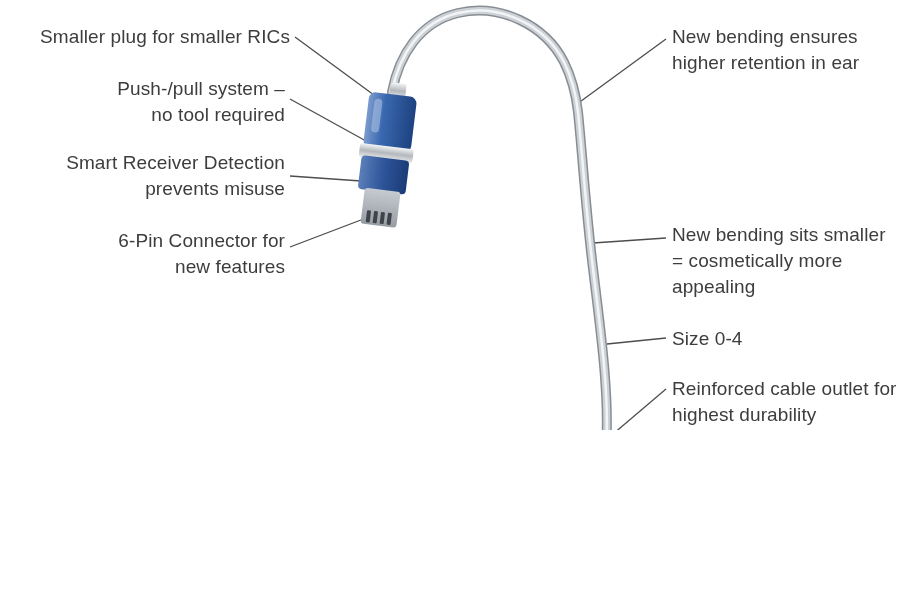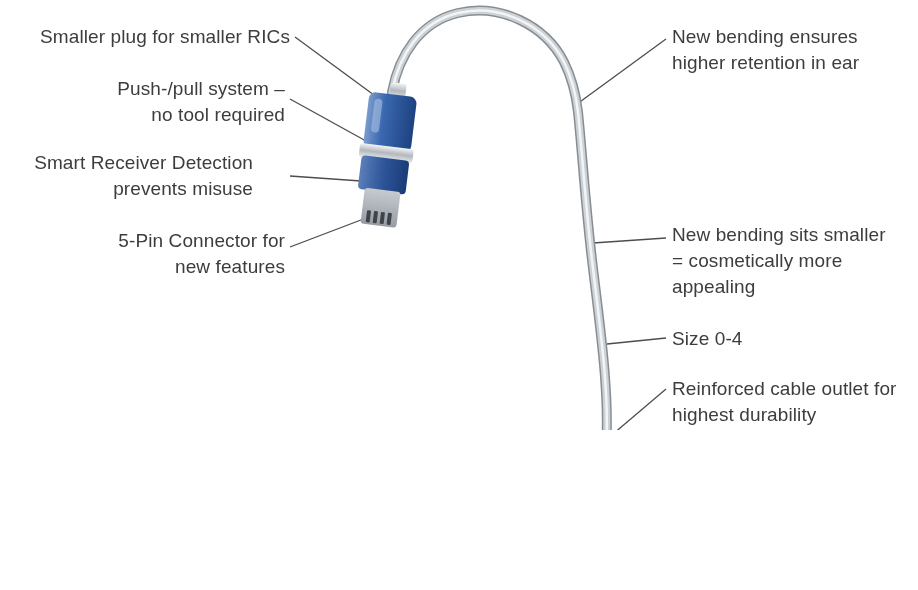--- a/index.html
+++ b/index.html
@@ -115,23 +115,23 @@
       <polygon points="66,5 240,0 240,11 66,15" fill="#fafbfc" opacity="0.85"></polygon>
       <rect x="60" y="27" width="186" height="9" rx="4" fill="#7e858c" opacity="0.4"></rect>
       <rect x="246" y="-5" width="30" height="64" rx="9" fill="url(#chromeV)"></rect>
       <rect x="274" y="12" width="30" height="30" rx="9" fill="#e8ecef" opacity="0.85" stroke="#c3c9cd" stroke-width="1"></rect>
     </g>
   </svg>
 
   <div class="label left" style="top:24px;  right:628px;">Smaller plug for smaller RICs</div>
   <div class="label left" style="top:76px;  right:633px;margin-left:20px;">Push-/pull system –
 no tool required</div>
-  <div class="label left" style="top:150px; right:665px;">Smart Receiver Detection
+  <div class="label left" style="top:150px; right:633px;">Smart Receiver Detection
 prevents misuse</div>
-  <div class="label left" style="top:228px; right:633px;">5-Pin Connector for
+  <div class="label left" style="top:228px; right:633px;">6-Pin Connector for
 new features</div>
 
   <div class="label right" style="top:24px;  left:672px;">New bending ensures
 higher retention in ear</div>
   <div class="label right" style="top:222px; left:672px;">New bending sits smaller
 = cosmetically more
 appealing</div>
   <div class="label right" style="top:326px; left:672px;">Size 0-4</div>
   <div class="label right" style="top:376px; left:672px;">Reinforced cable outlet for
 highest durability</div>

